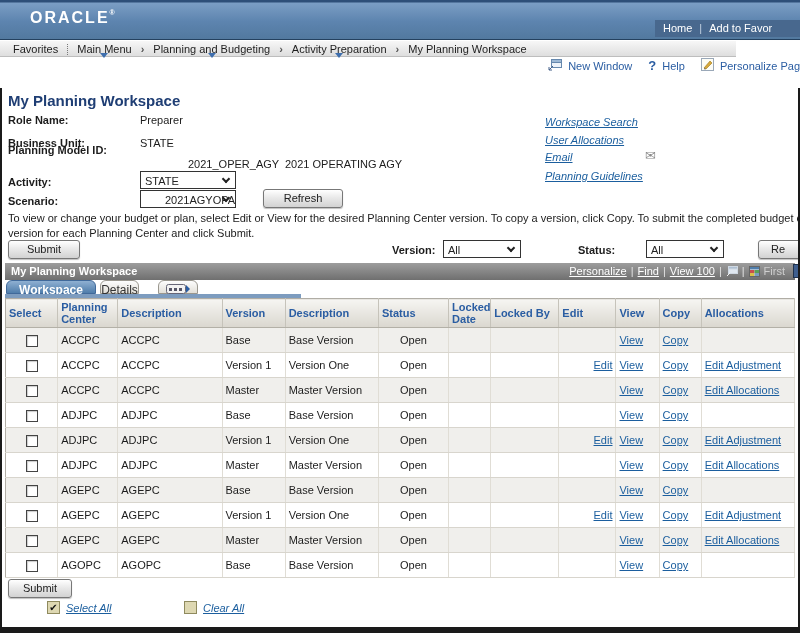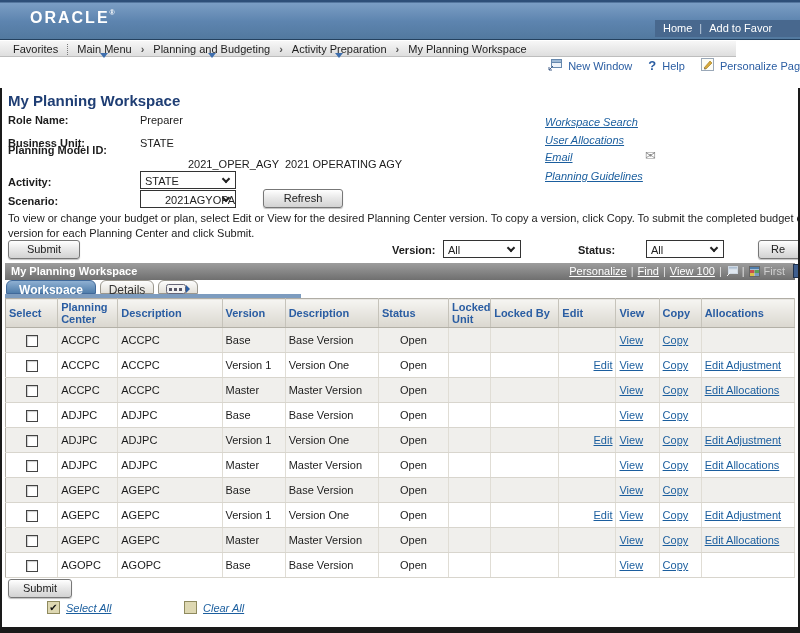--- a/index.html
+++ b/index.html
@@ -185,21 +185,21 @@
             <rect x="5.5" y="4" width="4.5" height="3" fill="#58a158"></rect>
             <rect x="1" y="7" width="4.5" height="3" fill="#d9c04a"></rect>
             <rect x="5.5" y="7" width="4.5" height="3" fill="#7b9cbf"></rect>
           </svg></span><span class="gfirst">First</span>
     </span>
   </div>
   <div class="cutbox"></div>
 
   <div class="tabrow">
     <div class="tab active" style="left:1px; width:90px;">Workspace</div>
-    <div class="tab idle" style="left:95px; width:54px;">Details</div>
+    <div class="tab idle" style="left:95px; width:39px;">Details</div>
     <div class="tab idle" style="left:153px; width:40px;">
       <span><svg width="24" height="10" viewBox="0 0 24 10">
             <rect x="0.5" y="0.5" width="19" height="9" rx="2" fill="#f2f2f2" stroke="#667"></rect>
             <rect x="3" y="4" width="3" height="3" fill="#556"></rect>
             <rect x="8" y="4" width="3" height="3" fill="#556"></rect>
             <rect x="13" y="4" width="3" height="3" fill="#556"></rect>
             <path d="M20 1 L24 5 L20 9 Z" fill="#2a5da2"></path>
           </svg></span>
     </div>
   </div>
@@ -221,21 +221,21 @@
         <col style="width:93px">
     </colgroup>
     <thead>
       <tr>
         <th class="hc-sel">Select</th>
         <th>Planning Center</th>
         <th>Description</th>
         <th>Version</th>
         <th>Description</th>
         <th class="hc-status">Status</th>
-        <th>Locked Unit</th>
+        <th>Locked Date</th>
         <th>Locked By</th>
         <th class="hc-edit">Edit</th>
         <th class="hc-view">View</th>
         <th class="hc-copy">Copy</th>
         <th>Allocations</th>
       </tr>
     </thead>
     <tbody id="grid-rows">
         <tr class="stripe">
           <td class="c-sel"><span class="cbx"></span></td>

